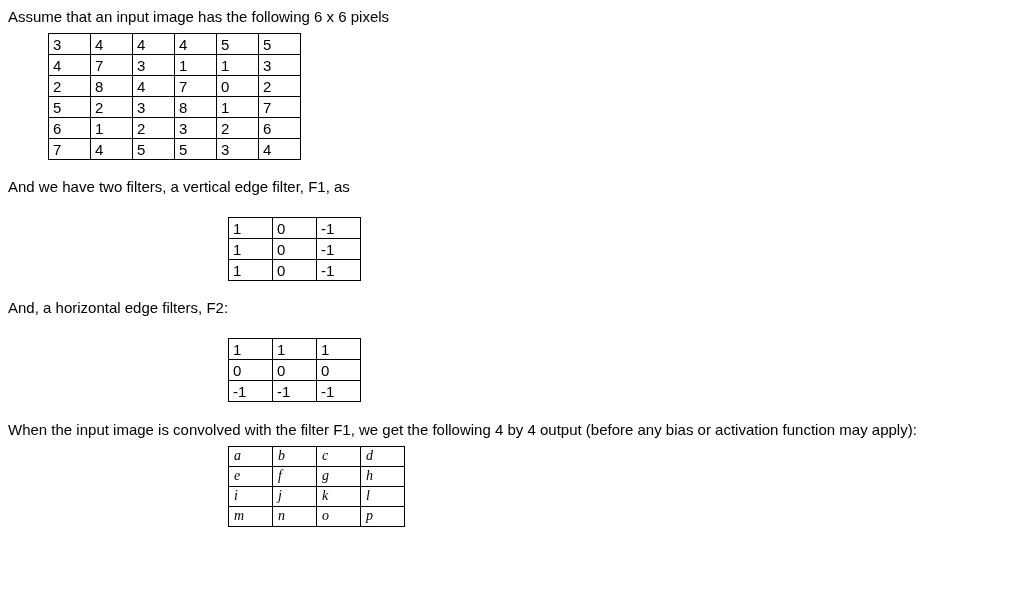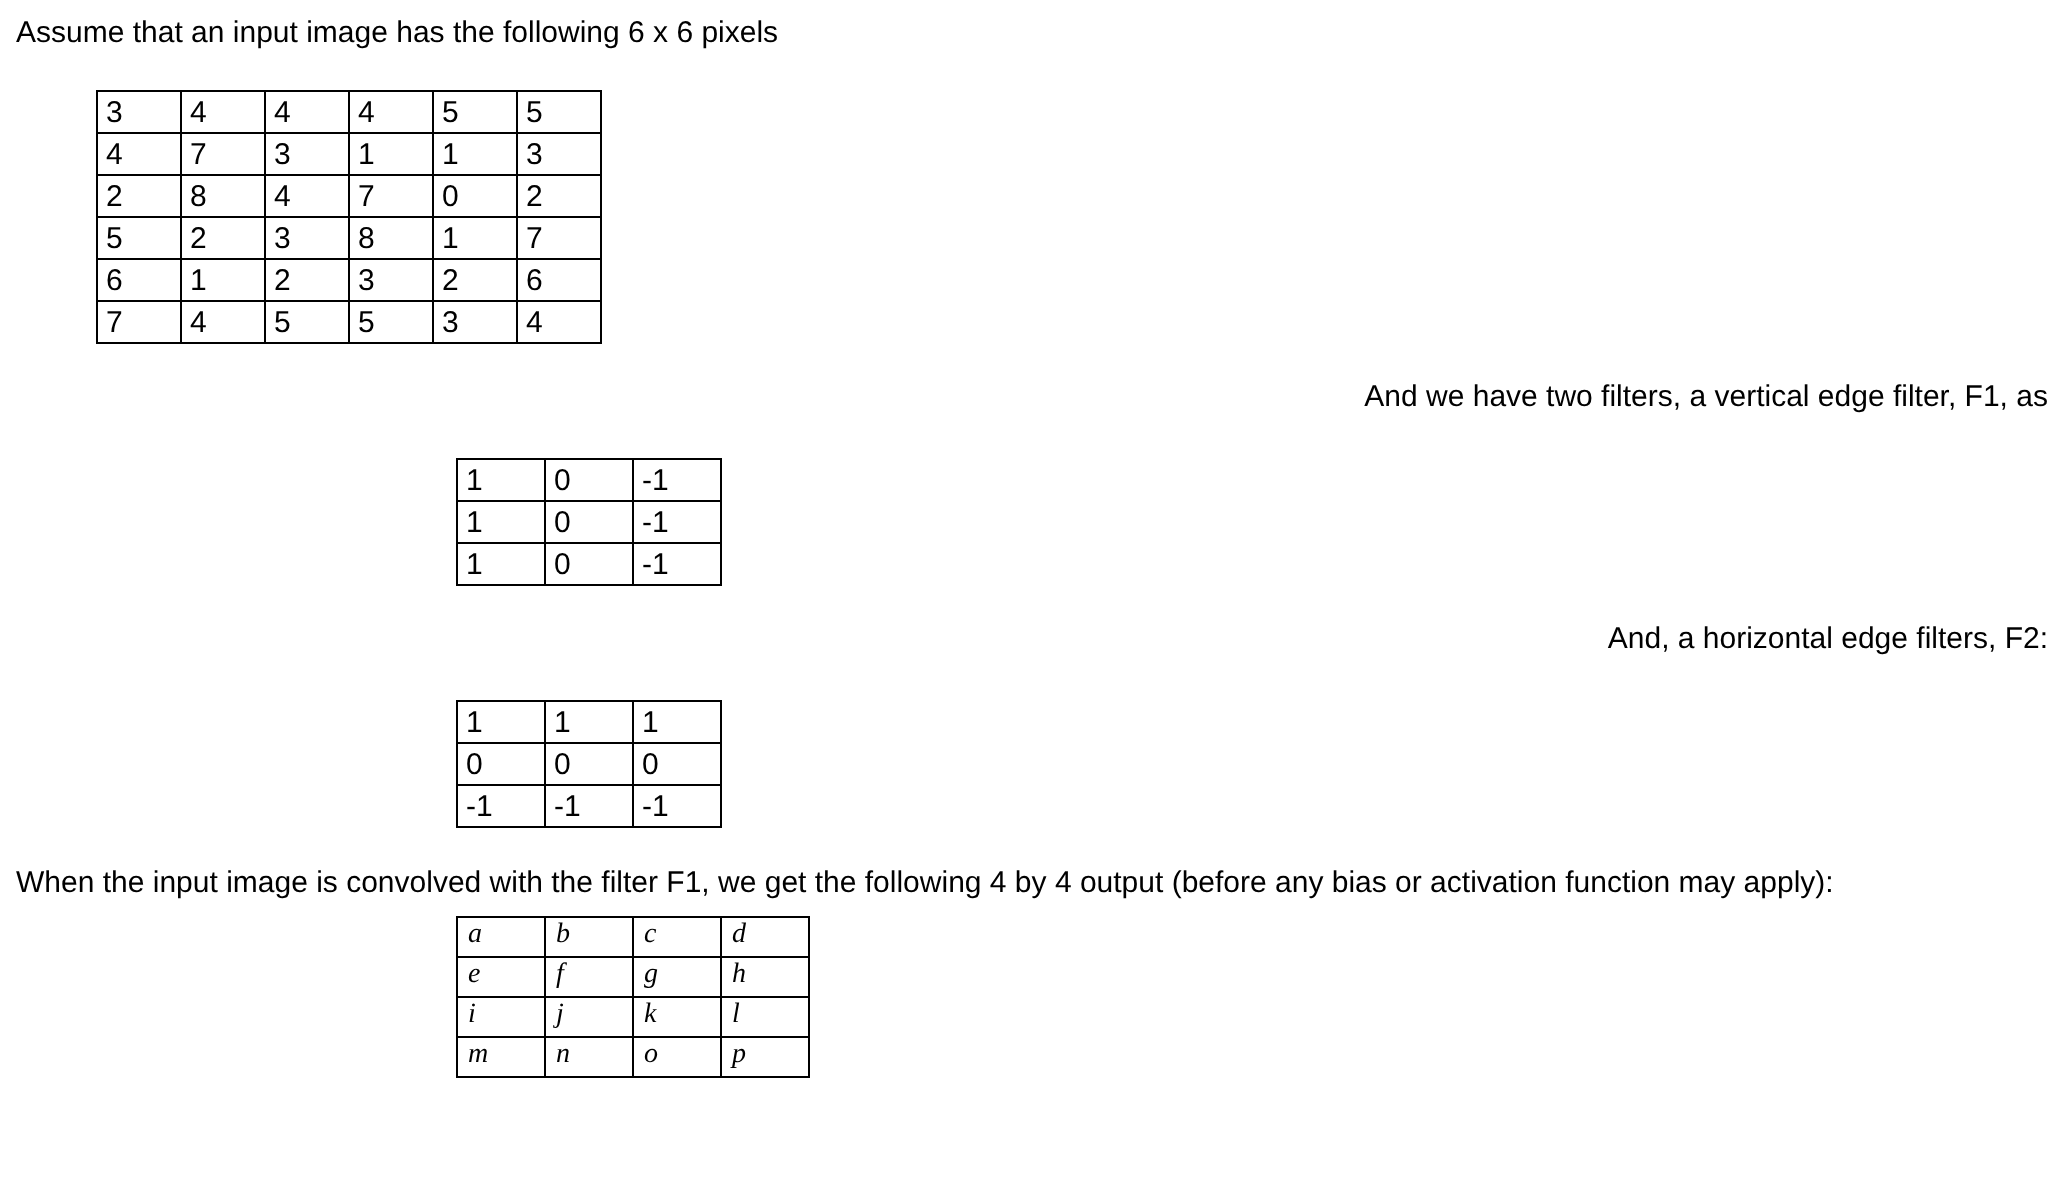--- a/index.html
+++ b/index.html
@@ -5,21 +5,21 @@
     * { margin: 0; padding: 0; box-sizing: border-box; }
     body {
       font-family: Arial, Helvetica, sans-serif;
       font-size: 15px;
       color: #000;
       background: #fff;
       width: 1024px;
       padding: 8px 0 0 8px;
     }
     .intro {
-      margin-bottom: 20px;
+      margin-bottom: 8px;
     }
     .data-table {
       border-collapse: collapse;
       margin-left: 40px;
       margin-bottom: 18px;
     }
     .data-table td {
       border: 1px solid #000;
       width: 42px;
       height: 21px;
@@ -53,21 +53,20 @@
       padding: 1px 5px;
       font-size: 14px;
       font-style: italic;
       font-family: "Times New Roman", Times, serif;
       text-align: left;
       vertical-align: middle;
     }
     .section-text {
       margin-bottom: 12px;
       margin-top: 6px;
-      text-align: right;
     }
     .wrap-text {
       margin-top: 0;
       margin-bottom: 6px;
       line-height: 1.3;
     }
   </style>
 </head>
 <body>
 

